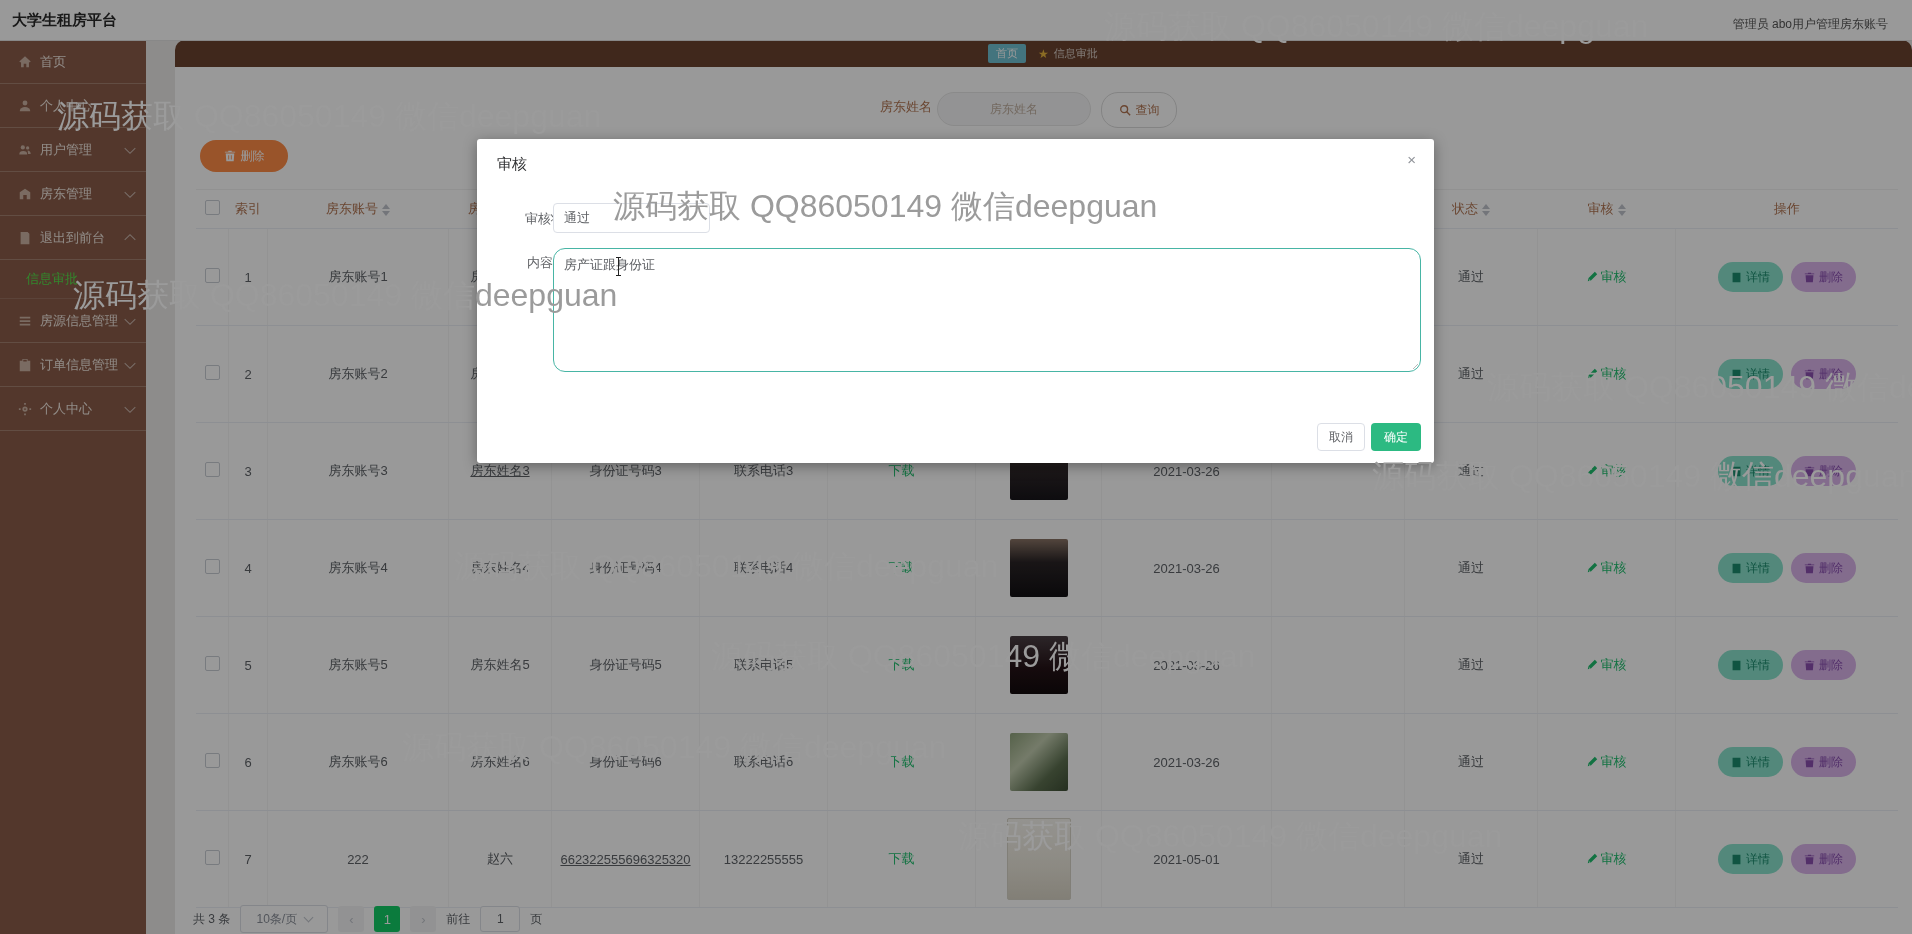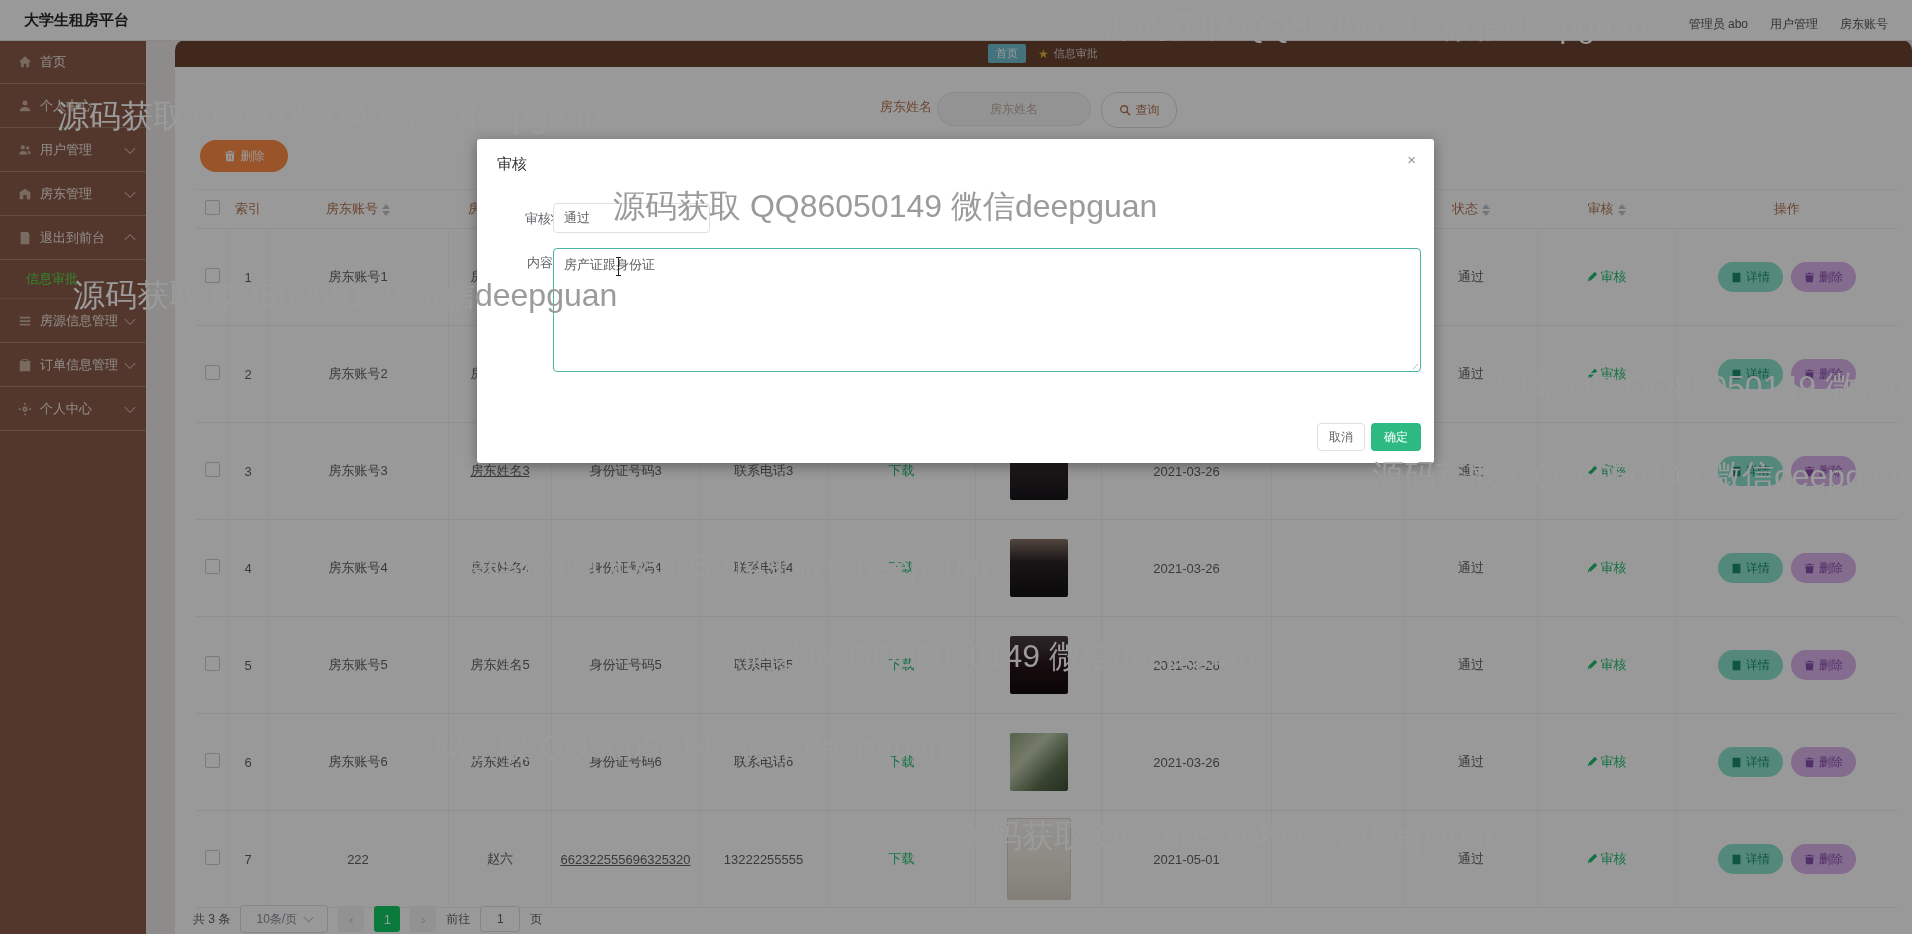--- a/index.html
+++ b/index.html
@@ -1,22 +1,22 @@
 <!DOCTYPE html>
 <html style="--theme_brown: #6b432f; --sidebar_brown: #8a5d4a; --tag_teal: #71c2d2; --star_yellow: #e8b53c; --menu_active_green: #55e04b; --header_text_rust: #b17451; --orange_delete: #ff8c46; --link_green: #1fbf6e; --detail_teal: #8ae3cd; --delete_purple: #dab4ec; --accent_green: #13ce66; --modal_confirm_green: #2cba82; --textarea_teal: #48b5a5;"><head>
 <meta charset="utf-8">
 <style>
   html,body{margin:0;padding:0;}
   body{font-family:"Liberation Sans","DejaVu Sans",sans-serif;background:#555;}
   .page{position:relative;width:1912px;height:934px;overflow:hidden;background:#eceae8;}
 
   
   .topbar{position:absolute;left:0;top:0;width:100%;height:40px;background:#ffffff;border-bottom:1px solid #e3e3e3;z-index:5;}
-  .app-title{position:absolute;left:24px;top:11px;font-size:15px;font-weight:bold;color:#2b2b2b;}
-  .topbar-links{position:absolute;right:24px;top:0;height:48px;display:flex;align-items:center;gap:22px;font-size:12px;color:#555;}
+  .app-title{position:absolute;left:12px;top:11px;font-size:15px;font-weight:bold;color:#2b2b2b;}
+  .topbar-links{position:absolute;right:24px;top:0;height:48px;display:flex;align-items:center;font-size:12px;color:#555;}
   .topbar-links span{cursor:pointer;}
 
   
   .sidebar{position:absolute;left:0;top:40px;bottom:0;width:146px;background:var(--sidebar_brown,#8a5d4a);z-index:4;}
   .menu-item{height:43px;display:flex;align-items:center;padding:0 10px 0 18px;border-bottom:1px solid rgba(255,255,255,.22);color:#f2e8e1;font-size:13px;cursor:pointer;position:relative;}
   .menu-item .mi-icon{width:14px;height:14px;margin-right:8px;opacity:.8;flex:0 0 14px;}
   .menu-item .mi-icon svg{width:14px;height:14px;fill:#ddc8bb;}
   .menu-item .chev{position:absolute;right:12px;top:50%;width:7px;height:7px;border-right:1px solid rgba(255,255,255,.55);border-bottom:1px solid rgba(255,255,255,.55);transform:translateY(-70%) rotate(45deg);}
   .menu-item .chev.up{transform:translateY(-30%) rotate(225deg);}
   .submenu-item{height:38px;display:flex;align-items:center;padding-left:26px;font-size:13px;color:#e8ddd6;cursor:pointer;border-bottom:1px solid rgba(255,255,255,.12);}
@@ -72,21 +72,21 @@
   .pg-btn.cur{background:var(--accent_green,#13ce66);color:#fff;}
   .goto-input{width:40px;height:26px;border:1px solid #dcdfe6;border-radius:3px;text-align:center;font-size:12px;color:#5f6368;box-sizing:border-box;font-family:inherit;}
 
   
   .overlay{position:absolute;inset:0;background:rgba(0,0,0,.40);z-index:40;}
   .modal{position:absolute;left:477px;top:139px;width:957px;height:324px;background:#fff;border-radius:3px;box-shadow:0 3px 14px rgba(0,0,0,.35);z-index:50;}
   .modal-title{position:absolute;left:20px;top:16px;font-size:15px;color:#303133;}
   .modal-close{position:absolute;right:18px;top:12px;font-size:15px;color:#909399;cursor:pointer;}
   .m-label{position:absolute;font-size:13px;color:#606266;}
   .m-select{position:absolute;left:76px;top:64px;width:157px;height:30px;border:1px solid #dcdfe6;border-radius:4px;box-sizing:border-box;display:flex;align-items:center;padding-left:10px;font-size:13px;color:#606266;background:#fff;cursor:pointer;}
-  .m-textarea{position:absolute;left:76px;top:109px;width:868px;height:124px;border:1px solid var(--textarea_teal,#48b5a5);border-radius:4px;box-sizing:border-box;padding:6px 10px;font-size:13px;color:#606266;line-height:19px;background:#fff;}
+  .m-textarea{position:absolute;left:76px;top:109px;width:868px;height:124px;border:1px solid var(--textarea_teal,#48b5a5);border-radius:12px;box-sizing:border-box;padding:6px 10px;font-size:13px;color:#606266;line-height:19px;background:#fff;}
   .resize-grip{position:absolute;right:2px;bottom:2px;width:9px;height:9px;background:
     linear-gradient(135deg,transparent 0 50%,#bbb 50% 55%,transparent 55% 70%,#bbb 70% 75%,transparent 75%);}
   .ibeam{position:absolute;left:141px;top:118px;width:1px;height:19px;background:#222;}
   .ibeam:before,.ibeam:after{content:"";position:absolute;left:-2px;width:5px;height:1px;background:#222;}
   .ibeam:before{top:0;} .ibeam:after{bottom:0;}
   .m-cancel{position:absolute;left:840px;top:284px;width:48px;height:28px;border:1px solid #dcdfe6;border-radius:4px;background:#fff;color:#606266;font-size:12px;cursor:pointer;}
   .m-confirm{position:absolute;left:894px;top:284px;width:50px;height:28px;border:none;border-radius:4px;background:var(--modal_confirm_green,#2cba82);color:#fff;font-size:12px;cursor:pointer;}
 
   
   .wm-layer{position:absolute;inset:0;z-index:60;pointer-events:none;}

